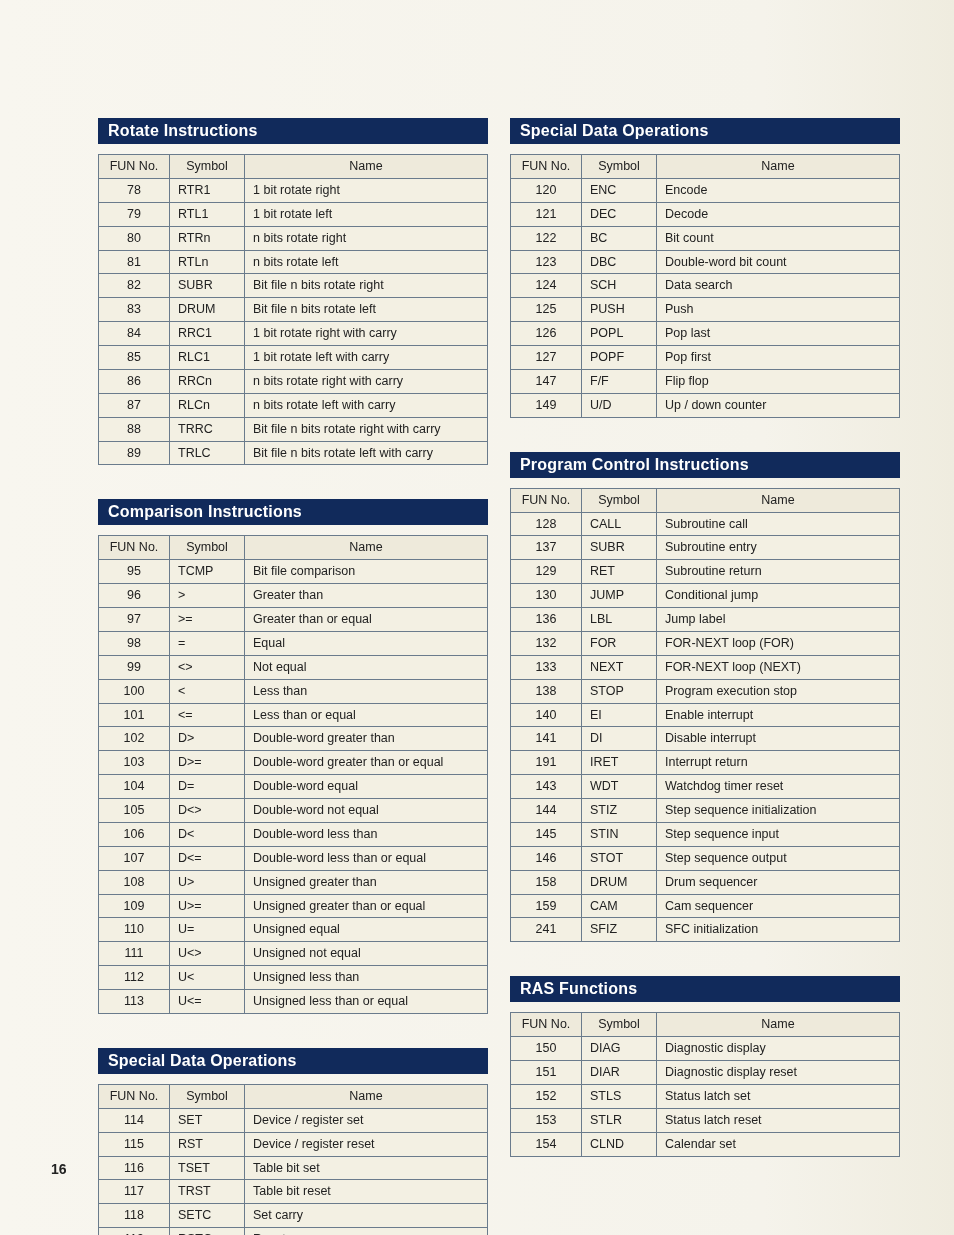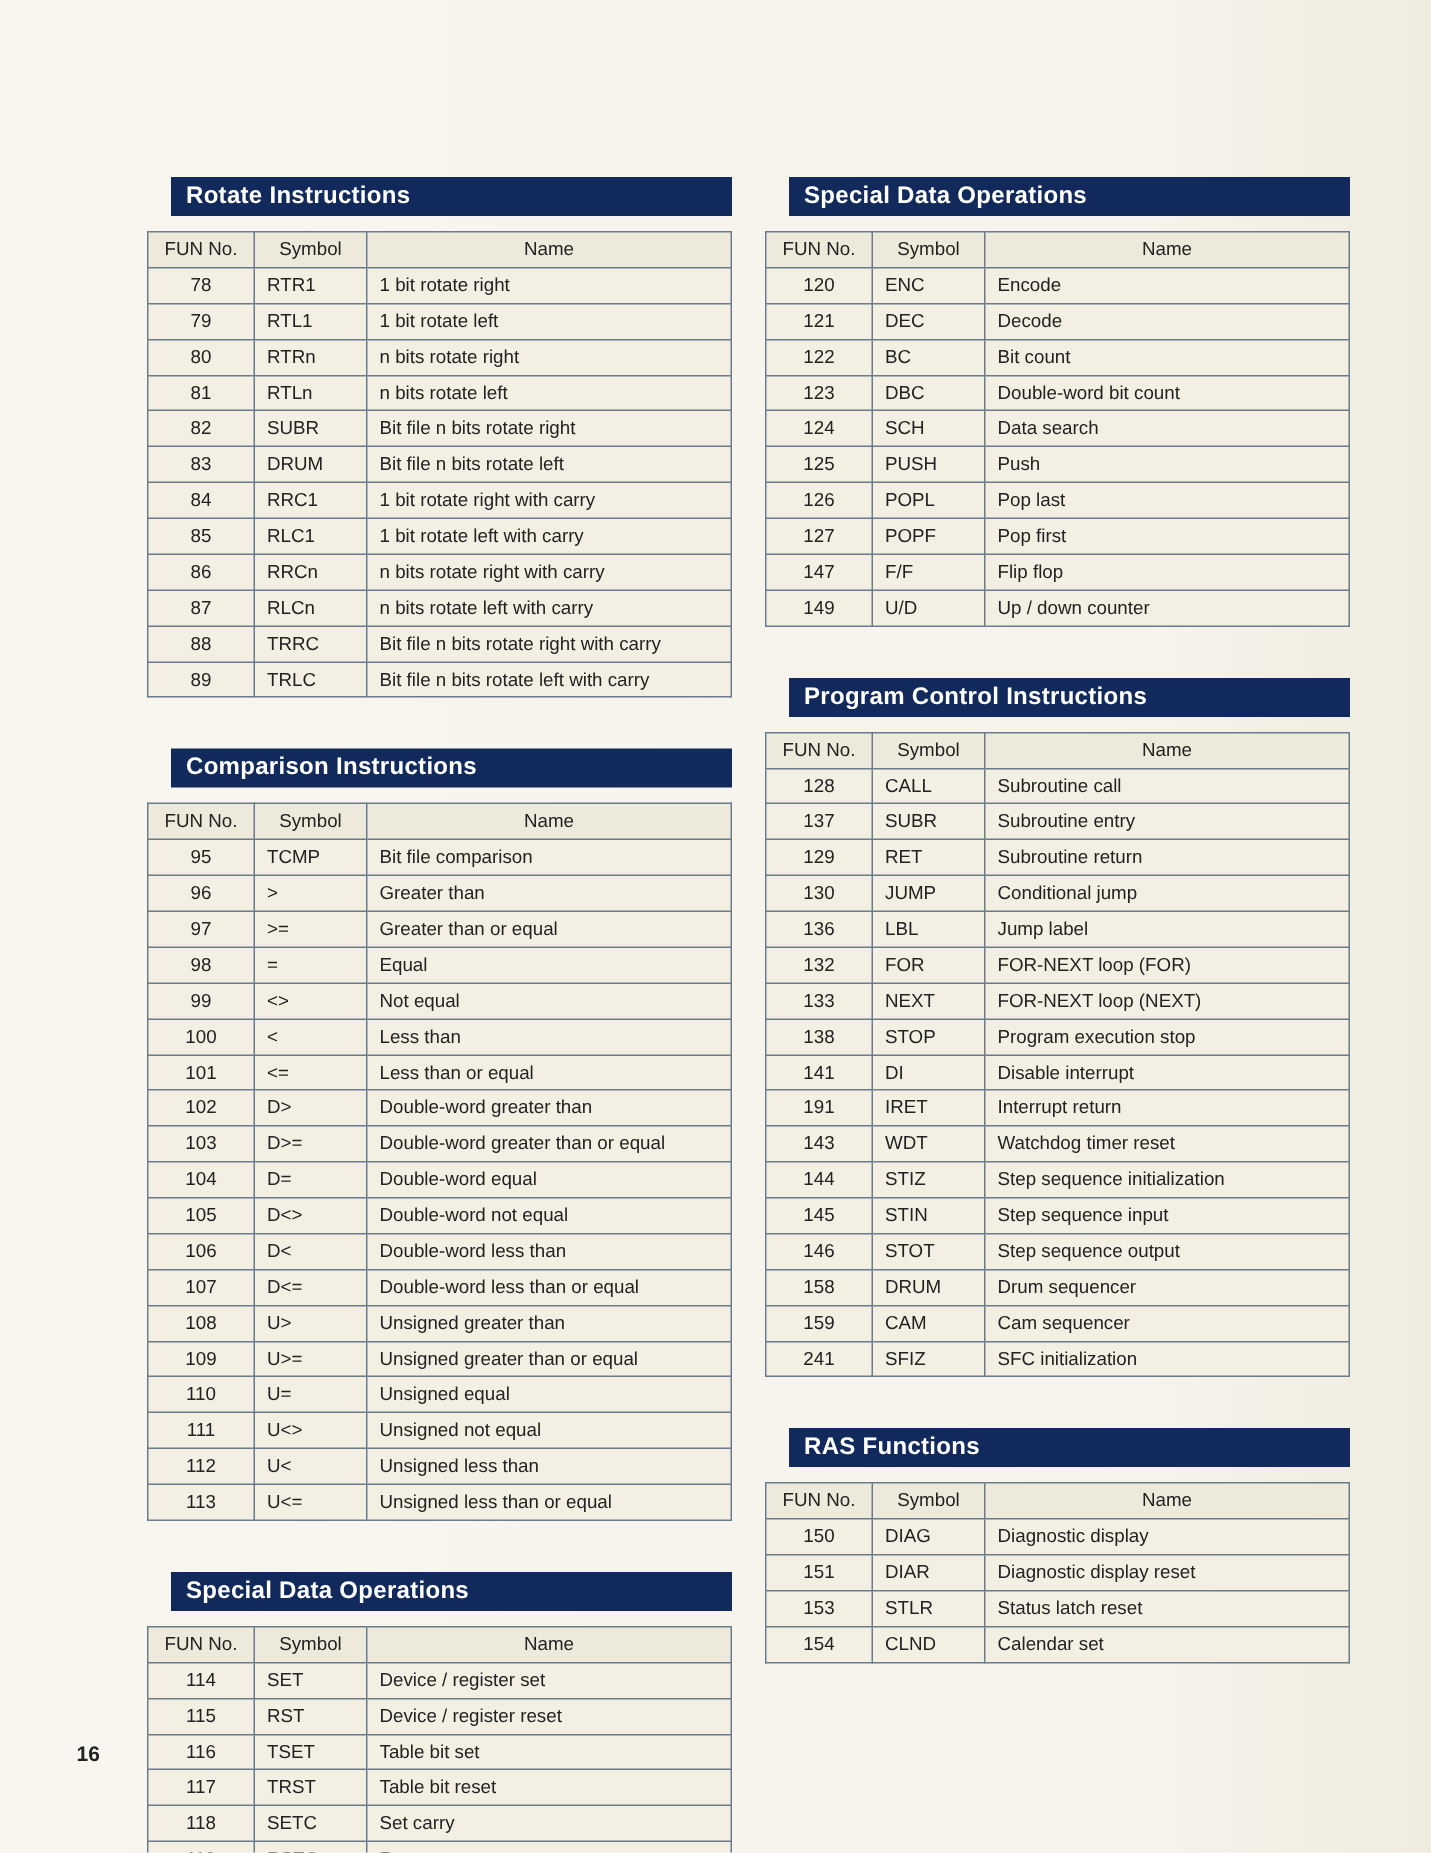--- a/index.html
+++ b/index.html
@@ -29,21 +29,21 @@
   }
   .section {
     margin-bottom: 34px;
   }
   .section-title {
     background: #112a5b;
     color: #fff;
     font-weight: bold;
     font-size: 16px;
     padding: 4px 10px;
-    margin: 0 0 10px 16px;
+    margin: 0 0 10px 0;
     letter-spacing: 0.2px;
   }
   table {
     width: 100%;
     border-collapse: collapse;
     table-layout: fixed;
   }
   th, td {
     border: 1px solid #6a7b8c;
     padding: 3px 6px;
@@ -415,20 +415,25 @@
                 <td class="num">133</td>
                 <td class="sym">NEXT</td>
                 <td class="name">FOR-NEXT loop (NEXT)</td>
               </tr>
               <tr>
                 <td class="num">138</td>
                 <td class="sym">STOP</td>
                 <td class="name">Program execution stop</td>
               </tr>
               <tr>
+                <td class="num">140</td>
+                <td class="sym">EI</td>
+                <td class="name">Enable interrupt</td>
+              </tr>
+              <tr>
                 <td class="num">141</td>
                 <td class="sym">DI</td>
                 <td class="name">Disable interrupt</td>
               </tr>
               <tr>
                 <td class="num">191</td>
                 <td class="sym">IRET</td>
                 <td class="name">Interrupt return</td>
               </tr>
               <tr>
@@ -482,20 +487,25 @@
             <tbody>
               <tr>
                 <td class="num">150</td>
                 <td class="sym">DIAG</td>
                 <td class="name">Diagnostic display</td>
               </tr>
               <tr>
                 <td class="num">151</td>
                 <td class="sym">DIAR</td>
                 <td class="name">Diagnostic display reset</td>
+              </tr>
+              <tr>
+                <td class="num">152</td>
+                <td class="sym">STLS</td>
+                <td class="name">Status latch set</td>
               </tr>
               <tr>
                 <td class="num">153</td>
                 <td class="sym">STLR</td>
                 <td class="name">Status latch reset</td>
               </tr>
               <tr>
                 <td class="num">154</td>
                 <td class="sym">CLND</td>
                 <td class="name">Calendar set</td>

